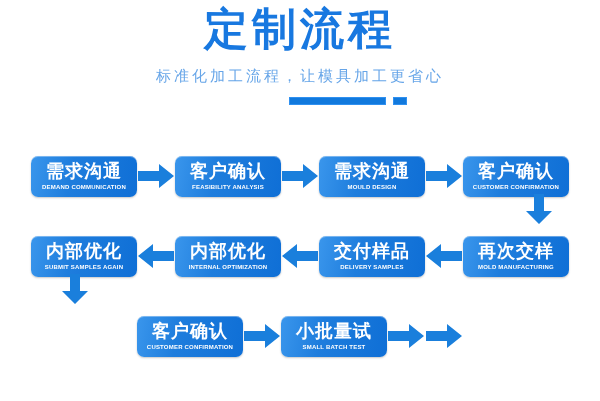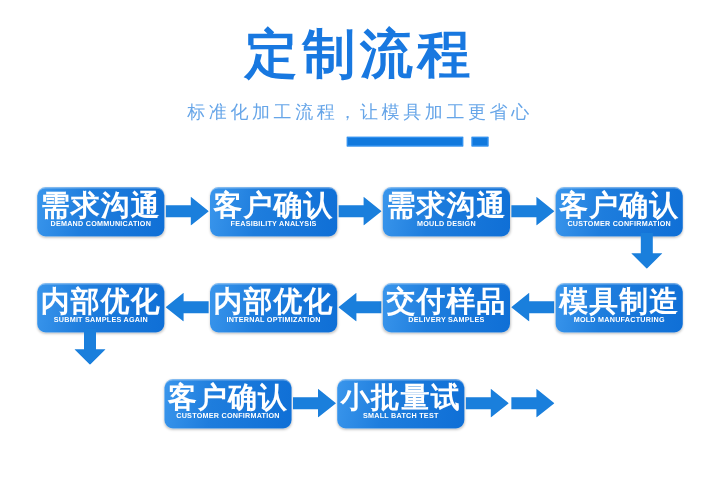--- a/index.html
+++ b/index.html
@@ -8,21 +8,21 @@
     background:#ffffff;
     font-family:"Liberation Sans","DejaVu Sans",sans-serif;
     overflow:hidden;
     position:relative;
   }
 
   
   .header{
     width:100%;
     text-align:center;
-    padding-top:21px;
+    padding-top:4px;
     box-sizing:border-box;
   }
   .title{
     font-size:44px;
     line-height:50px;
     font-weight:bold;
     color:#1878e0;
     letter-spacing:4px;
     font-family:"DejaVu Sans","Liberation Sans",sans-serif;
   }
@@ -81,21 +81,21 @@
     box-shadow:0 1px 2px rgba(0,0,0,.22), inset 0 1px 0 rgba(255,255,255,.35);
     display:flex;
     flex-direction:column;
     align-items:center;
     justify-content:center;
     color:#ffffff;
     box-sizing:border-box;
     flex:0 0 auto;
   }
   .node .cn{
-    font-size:24px;
+    font-size:18px;
     line-height:20px;
     font-weight:bold;
     letter-spacing:1px;
     font-family:"DejaVu Sans","Liberation Sans",sans-serif;
     white-space:nowrap;
   }
   .node .en{
     font-size:6px;
     line-height:8px;
     margin-top:2px;
@@ -202,21 +202,21 @@
     <div class="node">
       <span class="cn">交付样品</span>
       <span class="en">DELIVERY SAMPLES</span>
     </div>
     <div class="arrow-h">
       <svg width="36" height="24" viewBox="0 0 36 24">
           <path d="M36 7 H15 V0 L0 12 L15 24 V17 H36 Z" fill="#1a7fdc"></path>
         </svg>
     </div>
     <div class="node">
-      <span class="cn">模具制造</span>
+      <span class="cn">再次交样</span>
       <span class="en">MOLD MANUFACTURING</span>
     </div>
 
     <div class="arrow-v left">
       <svg width="26" height="30" viewBox="0 0 26 30">
           <path d="M8 0 H18 V17 H26 L13 30 L0 17 H8 Z" fill="#1a7fdc"></path>
         </svg>
     </div>
   </div>
 

